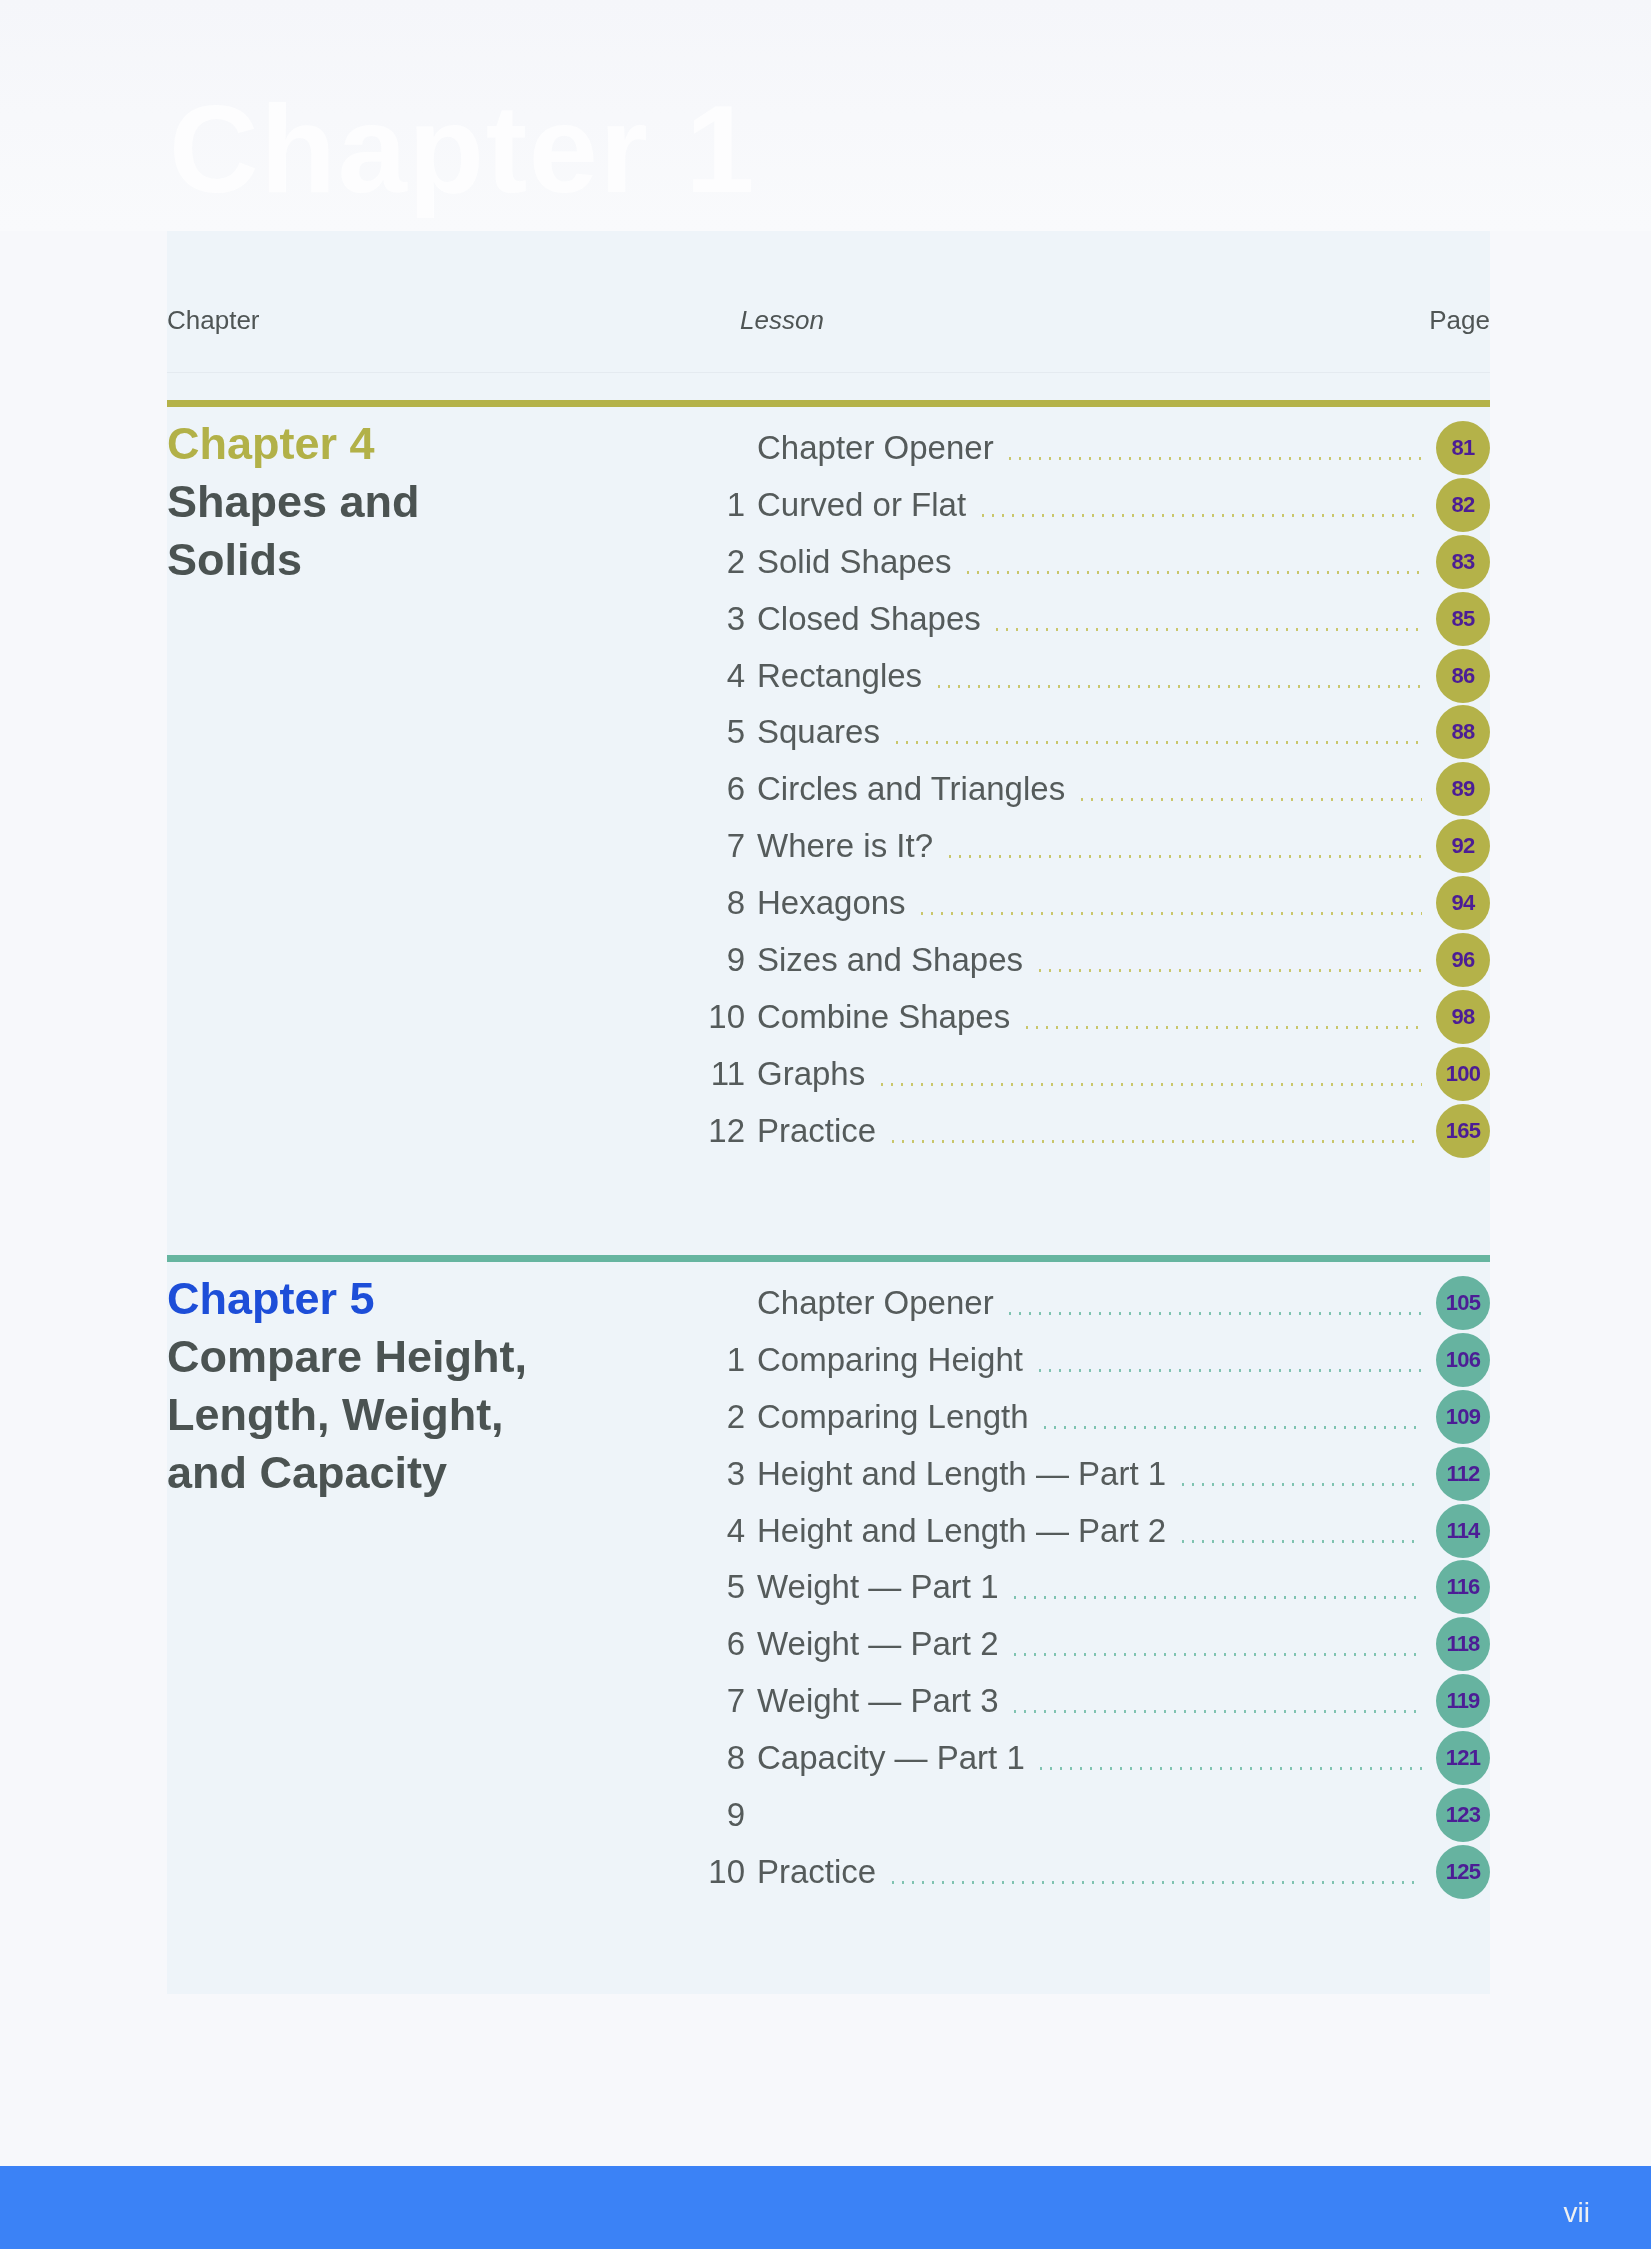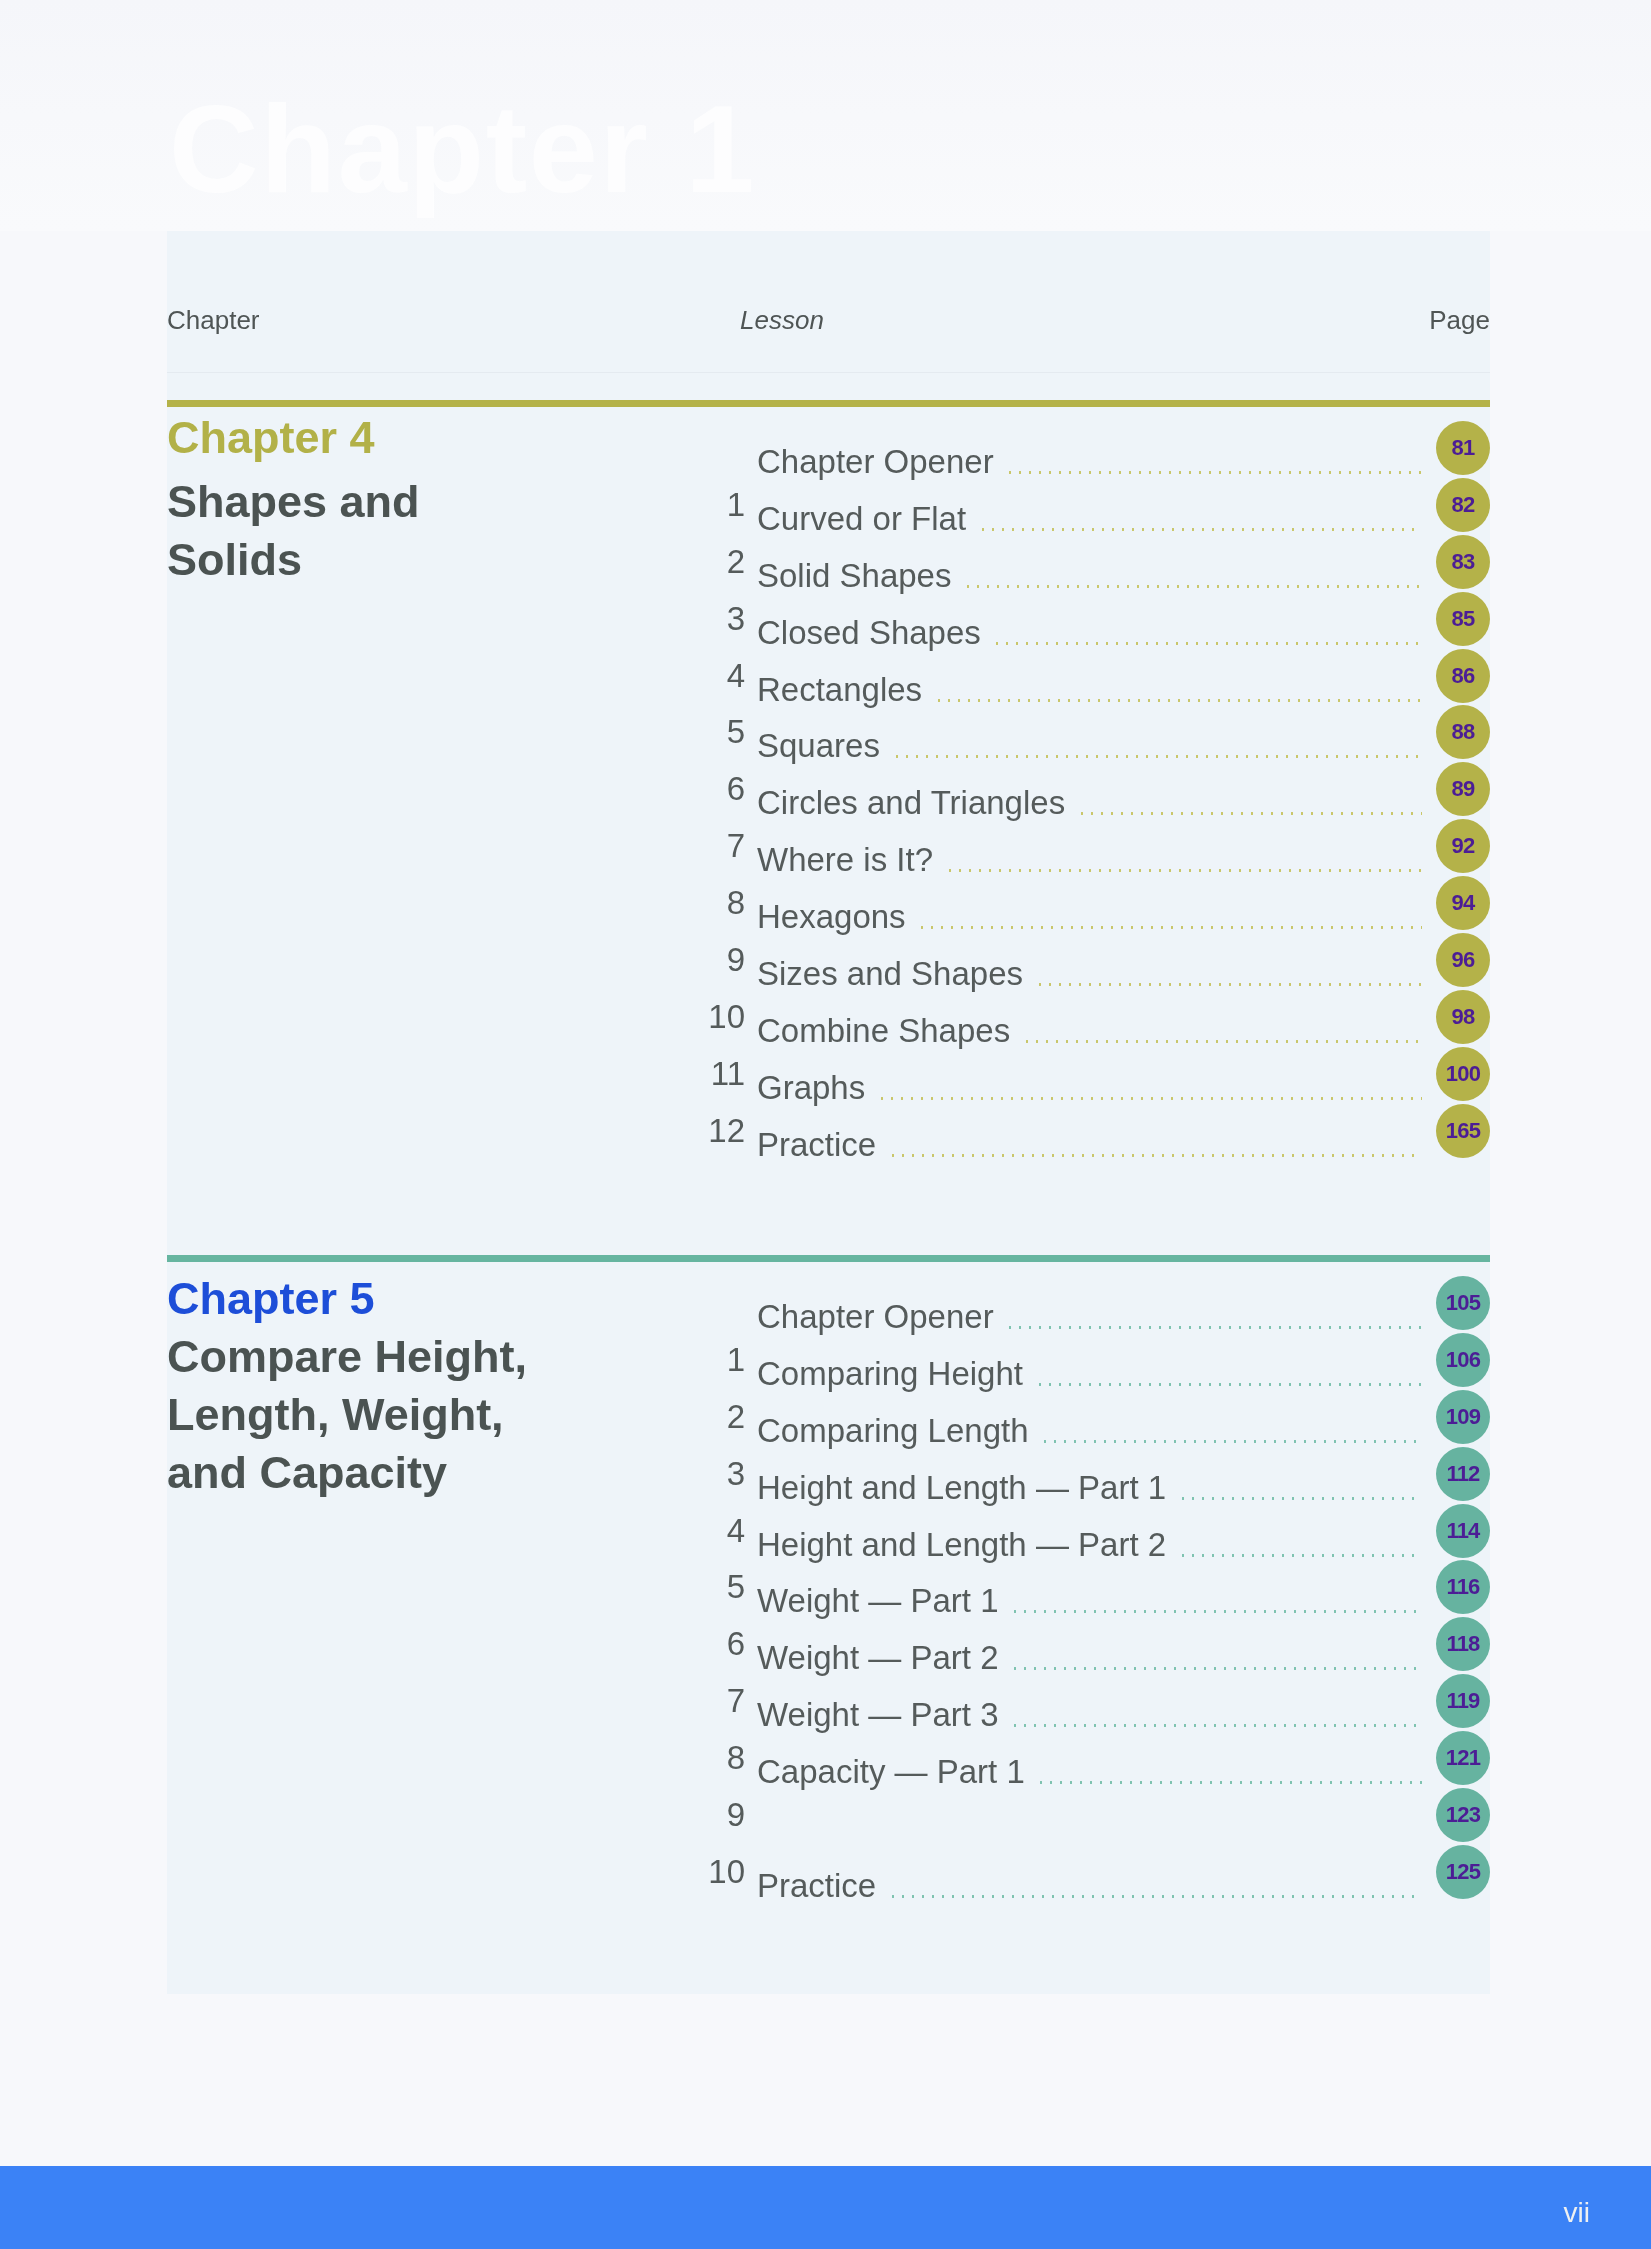--- a/index.html
+++ b/index.html
@@ -39,21 +39,21 @@
     .chap-title {
       position: absolute; left: 0; font-size: 45px; font-weight: bold;
       color: #4b5352; line-height: 58px; width: 429px;
     }
     .row { position: absolute; left: 512px; width: 811px; height: 57px; }
     .num {
       position: absolute; left: 0; width: 66px; text-align: right;
       font-size: 33px; color: #555b5b; top: 8.3px;
     }
     .lname-wrap {
-      position: absolute; left: 78px; right: 68px; top: 14px; height: 57px;
+      position: absolute; left: 78px; right: 68px; top: 0; height: 57px;
       display: flex; align-items: flex-start;
     }
     .lname-wrap .txt {
       font-size: 33px; color: #555b5b; padding-top: 8.3px; white-space: nowrap;
       padding-right: 11.6px;
     }
     .lname-wrap .leader { flex: 1; margin-top: 36px; height: 3.3px; background-repeat: repeat-x; background-size: 10px 3.3px; }
     .badge {
       position: absolute; right: 0; top: 0; width: 54px; height: 54px; border-radius: 50%;
       color: #4c1d95; font-weight: bold; font-size: 22px;
@@ -85,21 +85,21 @@
 
 <div class="header">
   <span class="h-chapter">Chapter</span>
   <span class="h-lesson">Lesson</span>
   <span class="h-page">Page</span>
 </div>
 <div class="faint-line"></div>
 
 <div class="section sec4" style="top:400px; height:743px;">
   <div class="rule"></div>
-  <div class="chap-label" style="top:12px;">Chapter 4</div>
+  <div class="chap-label" style="top:18px;">Chapter 4</div>
   <div class="chap-title" style="top:73px; width:297px;">Shapes and Solids</div>
   <div id="rows4">
       <div class="row" style="top: 20.6px;">
         <span class="num"></span>
         <div class="lname-wrap">
           <span class="txt">Chapter Opener</span>
           <span class="leader"></span>
         </div>
         <span class="badge">81</span>
       </div>

